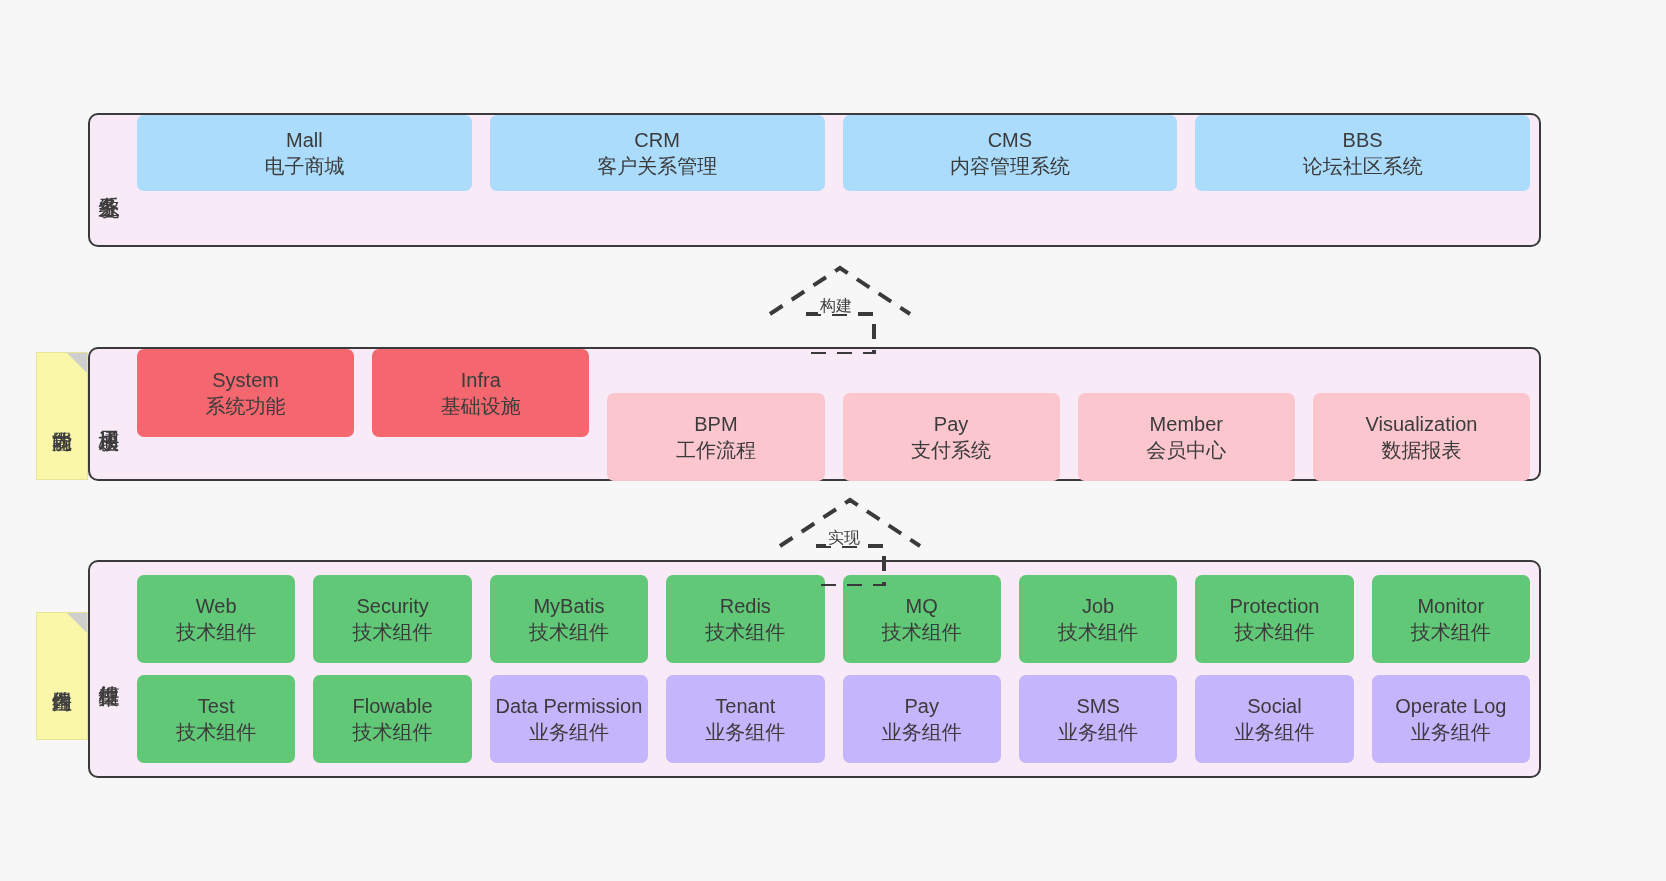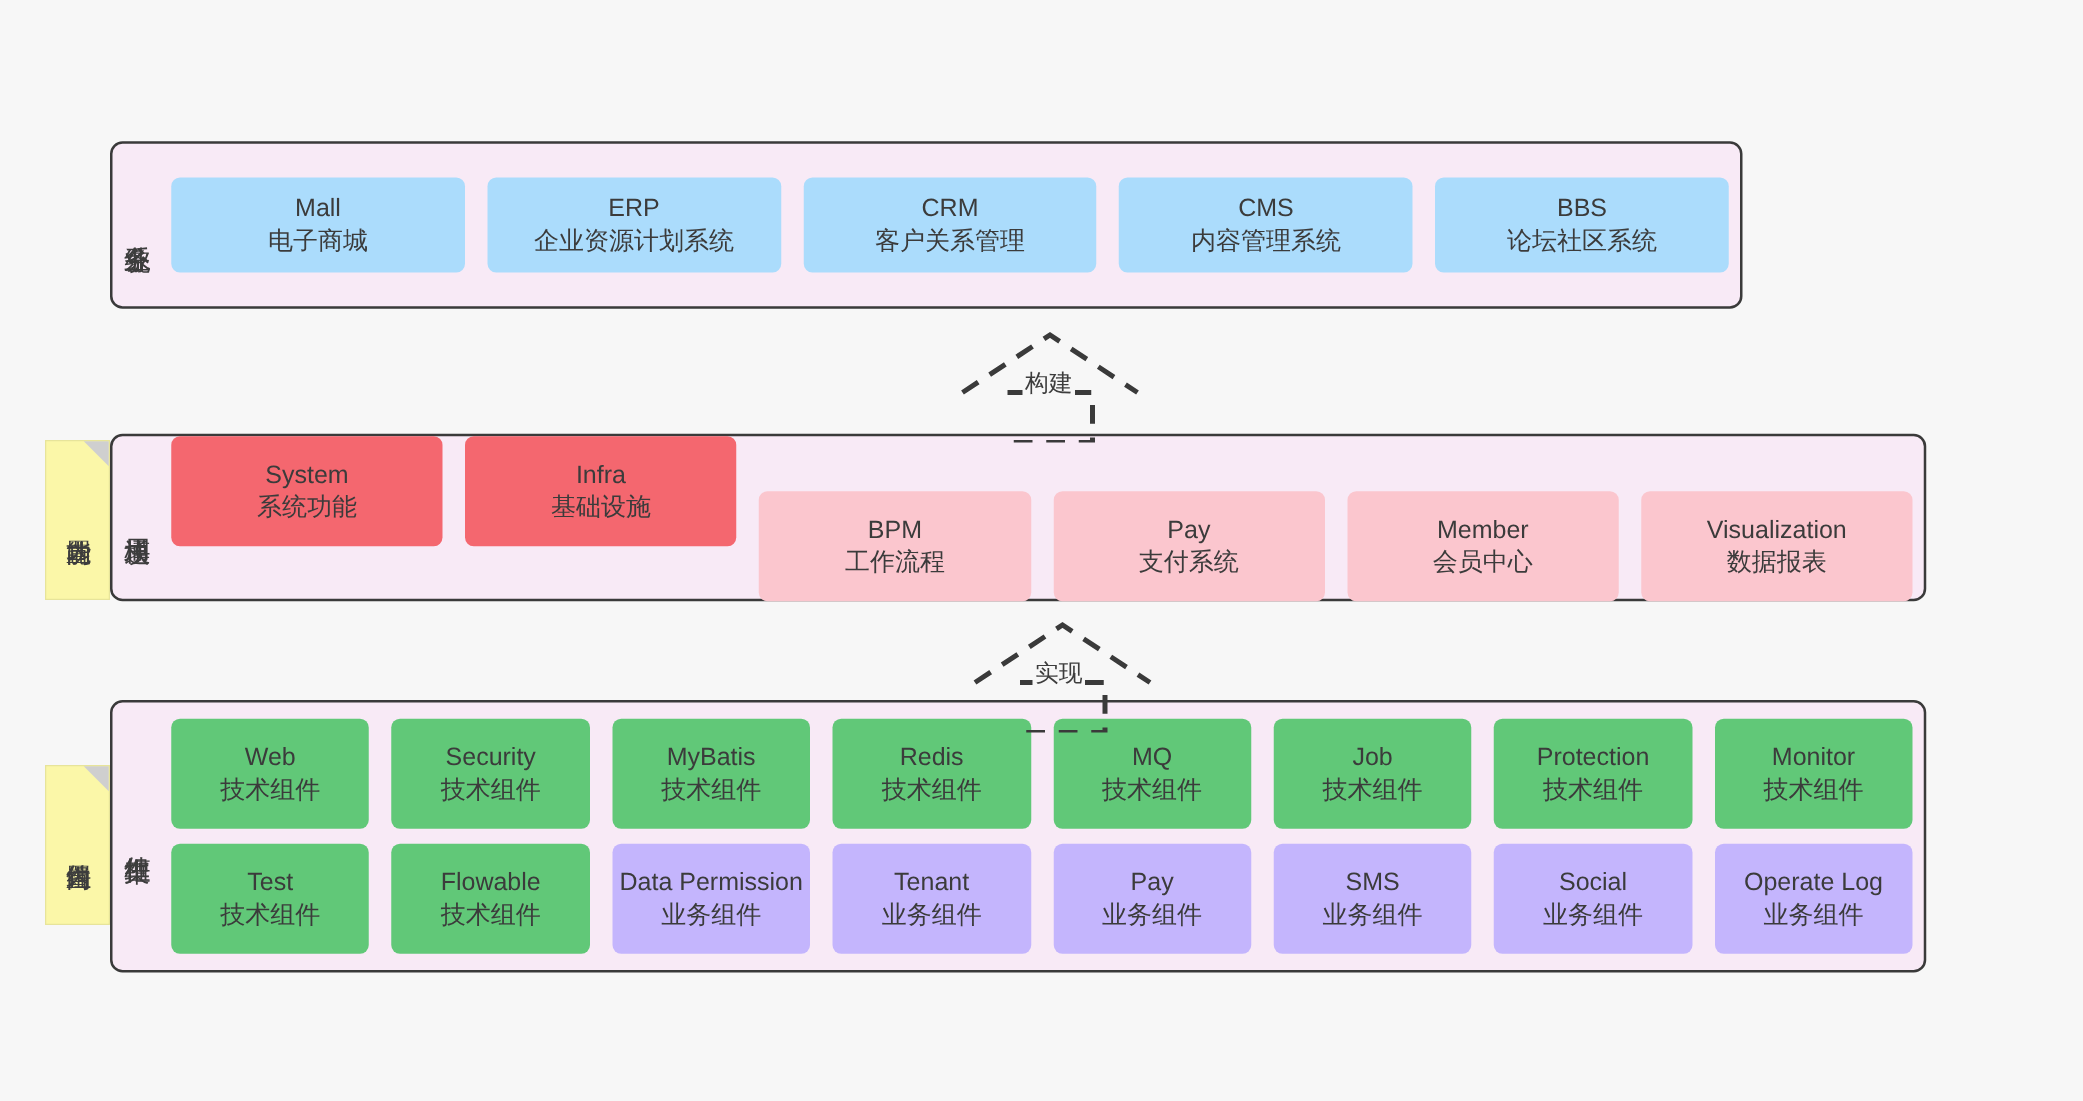--- a/index.html
+++ b/index.html
@@ -78,21 +78,21 @@
   .card .c-sub  { white-space: nowrap; }
 
   .c-blue       { background: #abdcfc; }
   .c-red        { background: #f4676f; }
   .c-pink       { background: #fbc6ce; margin-top: 44px; }
   .c-green      { background: #61c878; }
   .c-lightgreen { background: #c4b5fd; }
 
   
   #layer-business {
-    left: 88px; top: 113px; width: 1306px; height: 134px; align-items: center;
+    left: 88px; top: 113px; width: 1453px; height: 134px;
   }
   #layer-business .card { height: 76px; }
 
   #layer-common {
     left: 88px; top: 347px; width: 1453px; height: 134px; justify-content: space-between;
   }
   #layer-common .card { height: 88px; }
 
   #layer-framework {
     left: 88px; top: 560px; width: 1453px; height: 218px;
@@ -130,21 +130,21 @@
   
   .arrow {
     position: absolute;
     width: 160px;
     height: 96px;
     z-index: 2;
   }
   .arrow svg { display: block; }
   .arrow-label {
     position: absolute;
-    font-size: 19px;
+    font-size: 16px;
     color: #3d3d3d;
     background: #f7f7f7;
     padding: 0 2px;
     white-space: nowrap;
     line-height: 1;
   }
   #arrow-build   { left: 760px; top: 258px; }
   #arrow-build .arrow-label   { left: 58px; top: 40px; }
   #arrow-impl    { left: 770px; top: 490px; text-decoration: underline; }
   #arrow-impl .arrow-label    { left: 56px; top: 40px; }
@@ -153,24 +153,20 @@
 <body>
 
 <div class="layer" id="layer-business">
   <div class="layer-title">业务系统</div>
   <div class="cards">
     <div class="card c-blue">
       <div class="c-name">Mall</div>
       <div class="c-sub">电子商城</div>
     </div>
     <div class="card c-blue">
-      <div class="c-name">ERP</div>
-      <div class="c-sub">企业资源计划系统</div>
-    </div>
-    <div class="card c-blue">
       <div class="c-name">CRM</div>
       <div class="c-sub">客户关系管理</div>
     </div>
     <div class="card c-blue">
       <div class="c-name">CMS</div>
       <div class="c-sub">内容管理系统</div>
     </div>
     <div class="card c-blue">
       <div class="c-name">BBS</div>
       <div class="c-sub">论坛社区系统</div>

